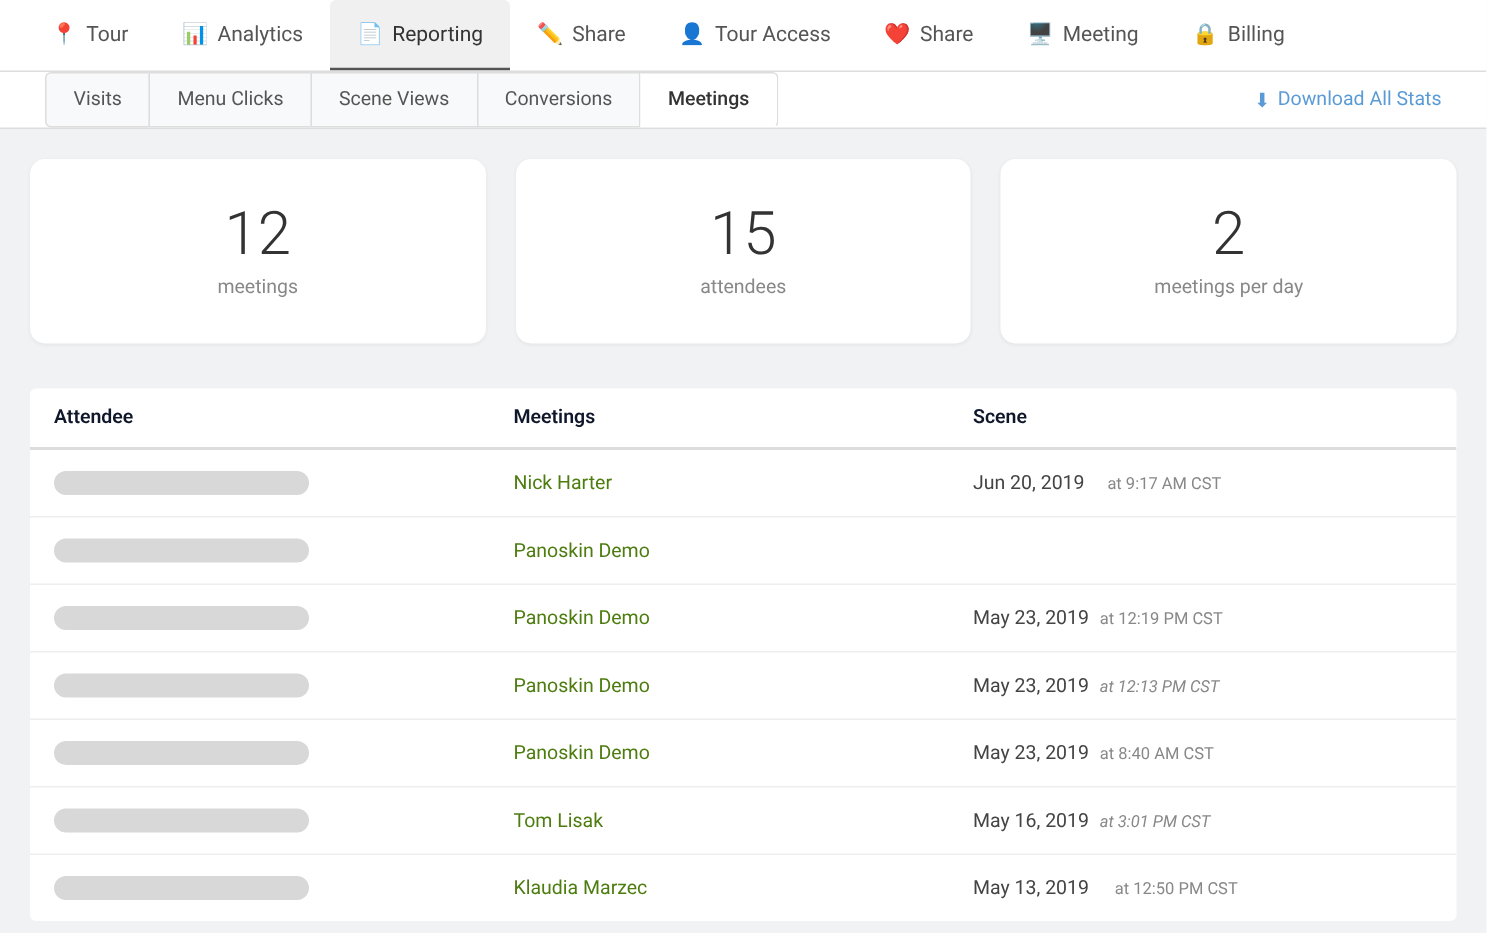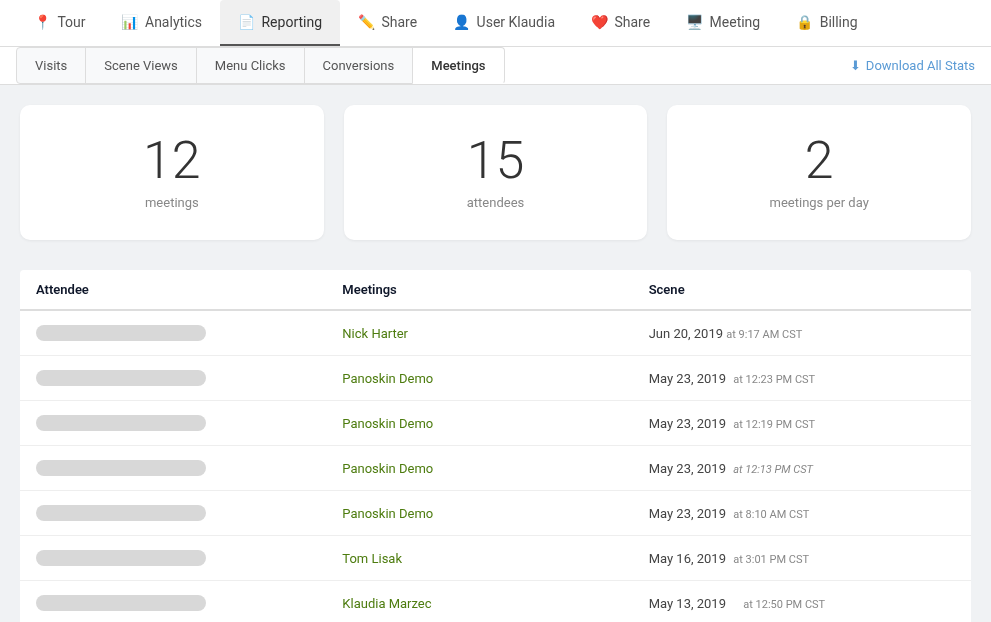--- a/index.html
+++ b/index.html
@@ -30,21 +30,21 @@
       border-radius: 4px 4px 0 0;
     }
     .nav-icon { font-size: 14px; color: #888; }
 
     
     .sub-nav {
       display: flex;
       align-items: center;
       background: #fff;
       border-bottom: 1px solid #ddd;
-      padding: 0 16px;
+      padding: 0 30px;
     }
     .sub-nav-tabs {
       display: flex;
       gap: 0;
     }
     .sub-tab {
       padding: 10px 18px;
       cursor: pointer;
       color: #555;
       font-size: 13px;
@@ -87,21 +87,21 @@
       background: #fff;
       border-radius: 10px;
       padding: 30px 20px;
       display: flex;
       flex-direction: column;
       align-items: center;
       justify-content: center;
       box-shadow: 0 1px 3px rgba(0,0,0,0.06);
     }
     .stat-number {
-      font-size: 52px;
+      font-size: 40px;
       font-weight: 300;
       color: #333;
       line-height: 1;
       margin-bottom: 8px;
     }
     .stat-label {
       font-size: 13px;
       color: #888;
     }
 
@@ -172,21 +172,21 @@
   <div class="nav-item active">
     <span class="nav-icon">📄</span>
     <span>Reporting</span>
   </div>
   <div class="nav-item">
     <span class="nav-icon">✏️</span>
     <span>Share</span>
   </div>
   <div class="nav-item">
     <span class="nav-icon">👤</span>
-    <span>User Klaudia</span>
+    <span>Tour Access</span>
   </div>
   <div class="nav-item">
     <span class="nav-icon">❤️</span>
     <span>Share</span>
   </div>
   <div class="nav-item">
     <span class="nav-icon">🖥️</span>
     <span>Meeting</span>
   </div>
   <div class="nav-item">
@@ -194,24 +194,24 @@
     <span>Billing</span>
   </div>
 </nav>
 
 <div class="sub-nav">
   <div class="sub-nav-tabs">
     <div class="sub-tab">
       <span>Visits</span>
     </div>
     <div class="sub-tab">
+      <span>Menu Clicks</span>
+    </div>
+    <div class="sub-tab">
       <span>Scene Views</span>
-    </div>
-    <div class="sub-tab">
-      <span>Menu Clicks</span>
     </div>
     <div class="sub-tab">
       <span>Conversions</span>
     </div>
     <div class="sub-tab active">
       <span>Meetings</span>
     </div>
   </div>
   <div class="sub-nav-right">
     <a class="download-btn">
@@ -245,33 +245,29 @@
       <div>Scene</div>
     </div>
 
     <div class="table-row">
       <div>
           <div class="attendee-placeholder"></div>
         </div>
       <div class="presenter-text">Nick Harter</div>
       <div class="date-text">
         <span>Jun 20, 2019</span>
-        <span class="date-time" style="margin-left: 0;">at 9:17 AM CST</span>
+        <span class="date-time" style="margin-left: 12px;">at 9:17 AM CST</span>
       </div>
     </div>
 
     <div class="table-row">
       <div>
           <div class="attendee-placeholder"></div>
         </div>
       <div class="presenter-text">Panoskin Demo</div>
-      <div class="date-text">
-        <span>May 23, 2019</span>
-        <span class="date-time" style="margin-left: 4px;">at 12:23 PM CST</span>
-      </div>
     </div>
 
     <div class="table-row">
       <div>
           <div class="attendee-placeholder"></div>
         </div>
       <div class="presenter-text">Panoskin Demo</div>
       <div class="date-text">
         <span>May 23, 2019</span>
         <span class="date-time" style="margin-left: 4px;">at 12:19 PM CST</span>
@@ -289,32 +285,32 @@
       </div>
     </div>
 
     <div class="table-row">
       <div>
           <div class="attendee-placeholder"></div>
         </div>
       <div class="presenter-text">Panoskin Demo</div>
       <div class="date-text">
         <span>May 23, 2019</span>
-        <span class="date-time" style="margin-left: 4px;">at 8:10 AM CST</span>
+        <span class="date-time" style="margin-left: 4px;">at 8:40 AM CST</span>
       </div>
     </div>
 
     <div class="table-row">
       <div>
           <div class="attendee-placeholder"></div>
         </div>
       <div class="presenter-text">Tom Lisak</div>
       <div class="date-text">
         <span>May 16, 2019</span>
-        <span class="date-time" style="margin-left: 4px;">at 3:01 PM CST</span>
+        <span class="date-time" style="margin-left: 4px; font-style: italic;">at 3:01 PM CST</span>
       </div>
     </div>
 
     <div class="table-row">
       <div>
           <div class="attendee-placeholder"></div>
         </div>
       <div class="presenter-text">Klaudia Marzec</div>
       <div class="date-text">
         <span>May 13, 2019</span>

